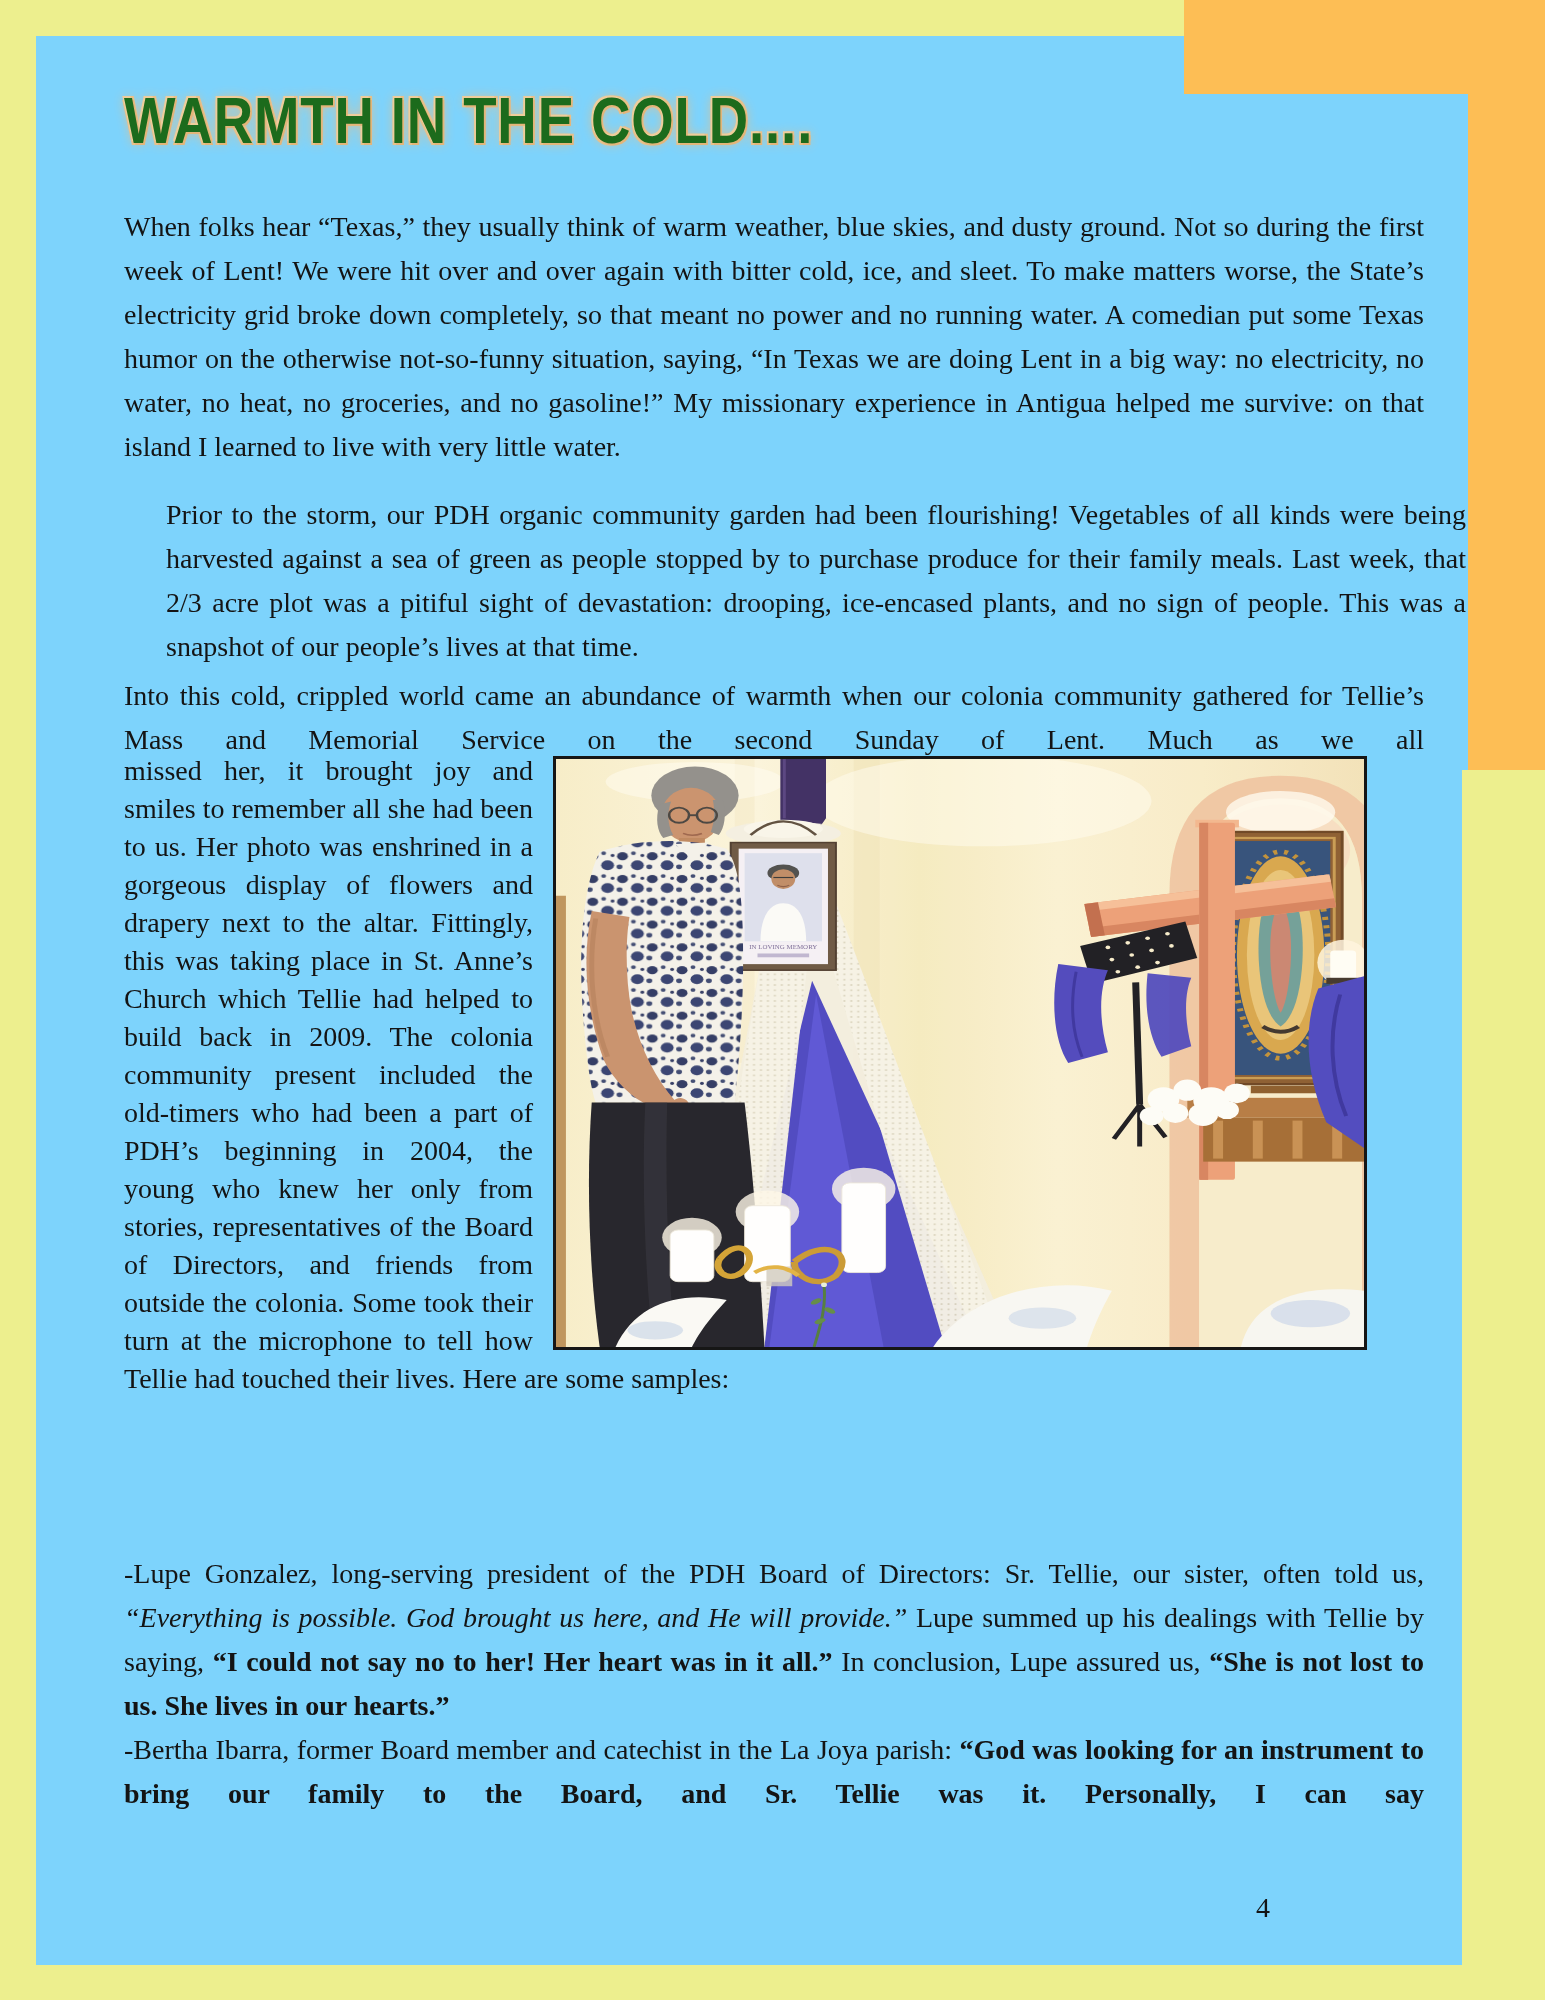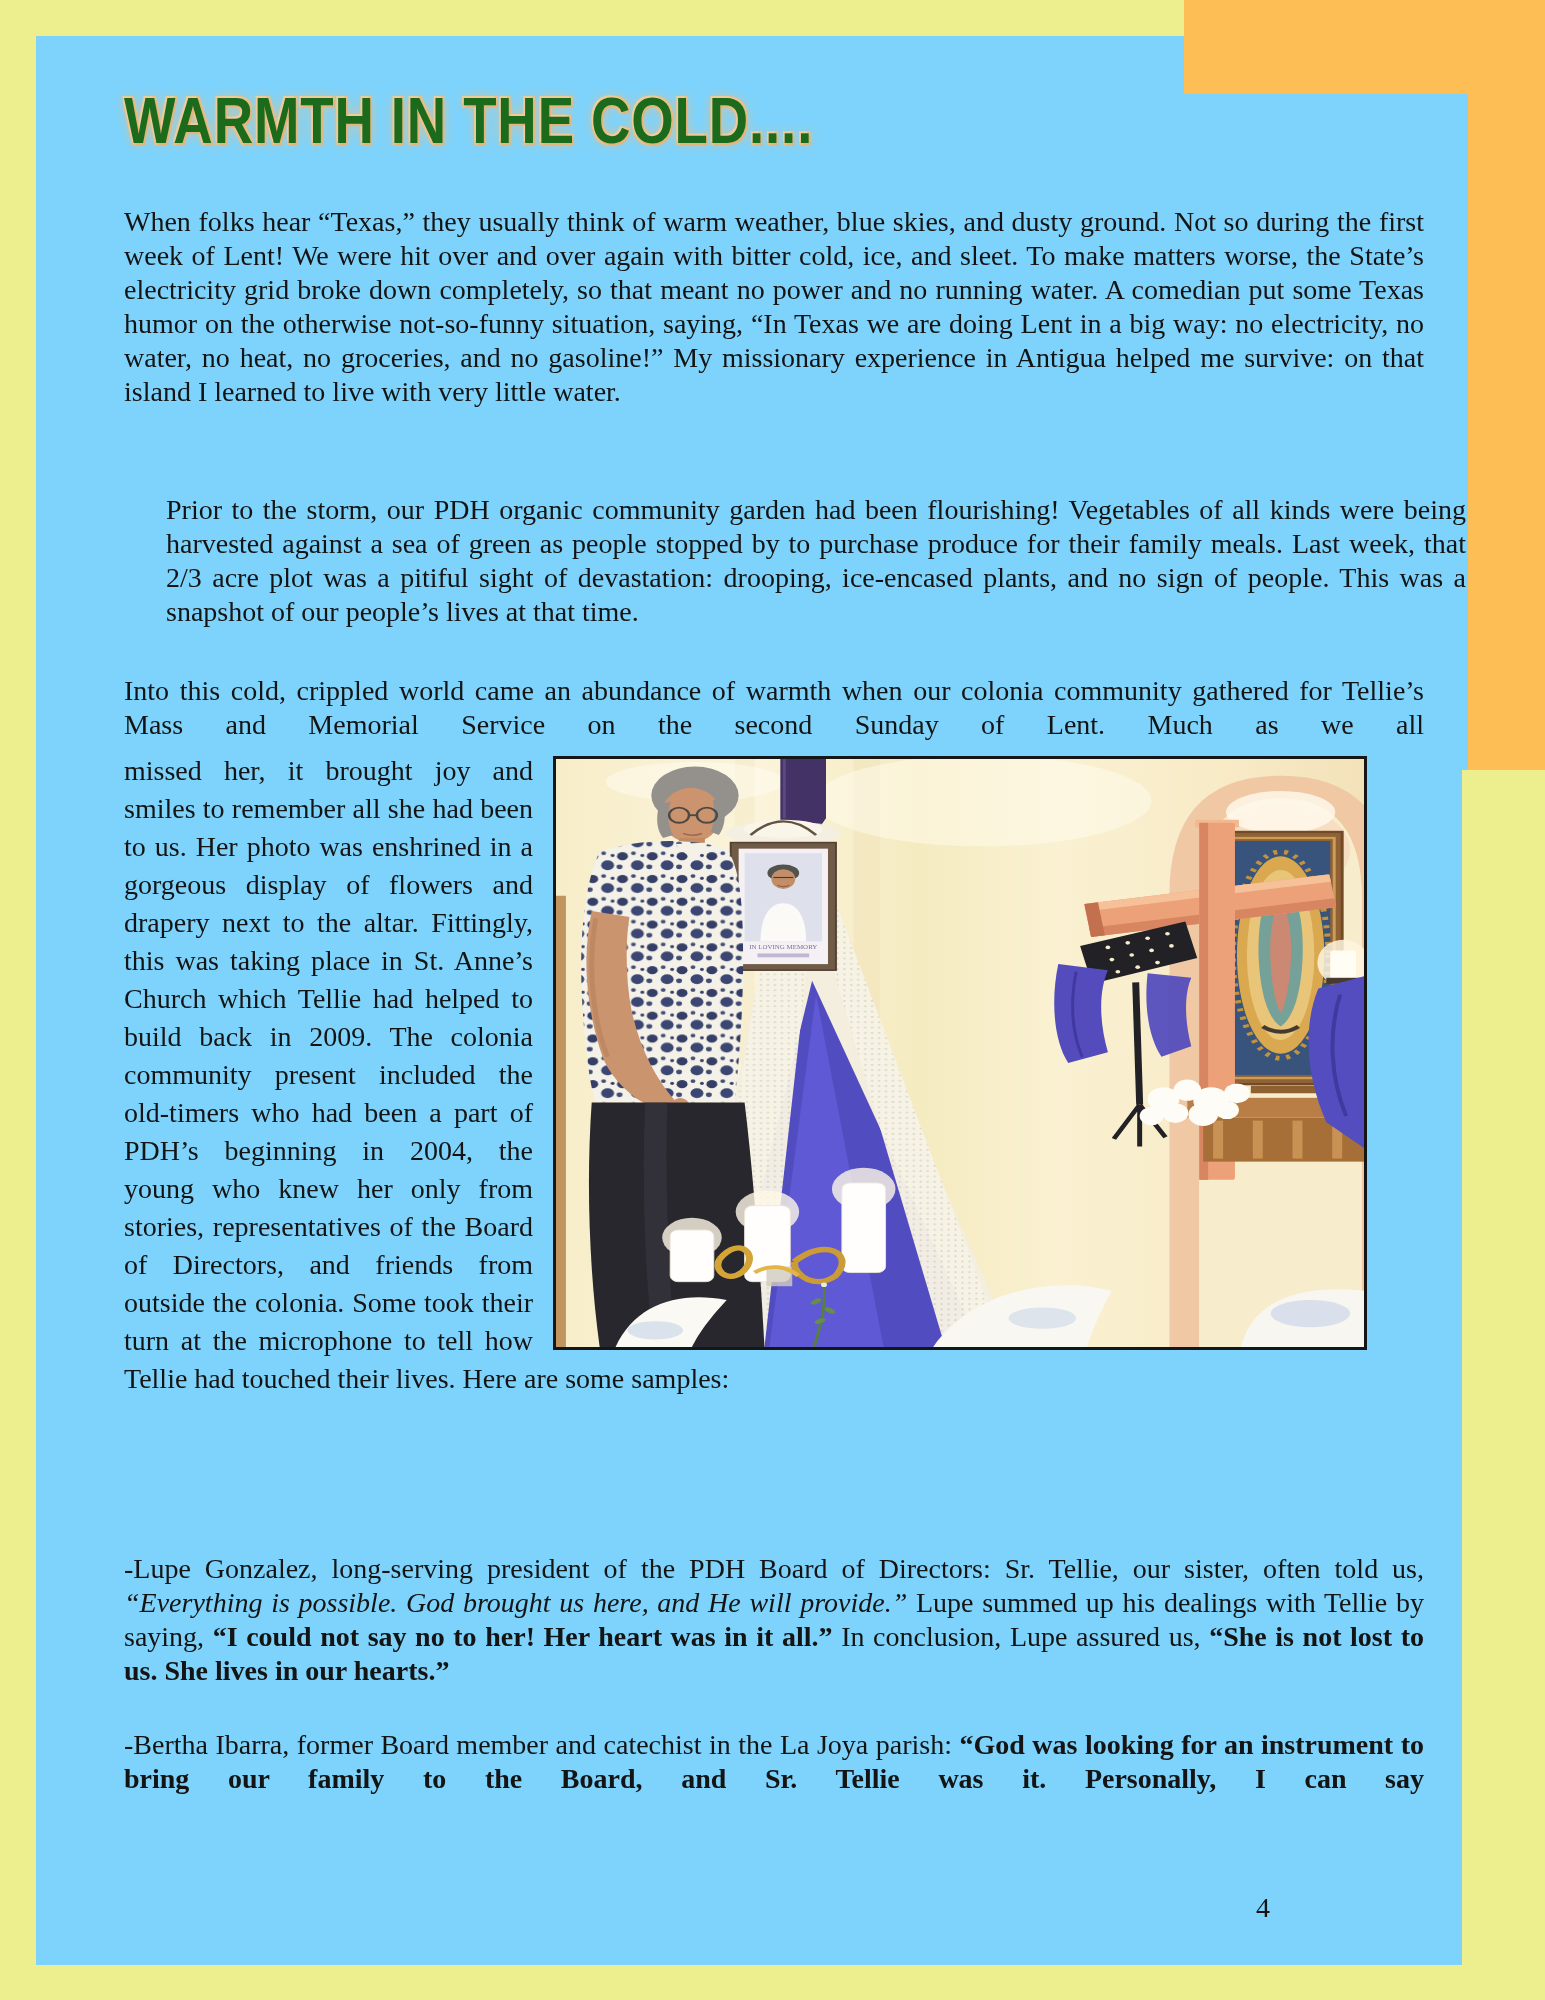--- a/index.html
+++ b/index.html
@@ -12,21 +12,21 @@
   .strip-right-yellow{left:1462px;top:770px;width:83px;height:1195px;background:var(--border-yellow,#EDEF8E);}
   .corner-orange{position:absolute;left:1184px;top:0;width:361px;height:94px;background:var(--corner-orange,#FDBE55);}
   .strip-right-orange{left:1468px;top:94px;width:77px;height:676px;background:var(--corner-orange,#FDBE55);}
 
   .title{position:absolute;left:124px;top:88px;margin:0;white-space:nowrap;
          font-family:"Liberation Sans", sans-serif;font-weight:800;font-size:62px;line-height:62px;
          color:var(--title-green,#1C6B1C);
          transform:scale(0.88,1.06);transform-origin:left top;letter-spacing:1px;
          text-shadow:2px 2px 0 #E3B57A,-2px -2px 0 #EECD9C,-2px 2px 0 #E8C08A,2px -2px 0 #E8C08A,0 0 12px #E8BE85;}
 
-  .body{position:absolute;left:124px;margin:0;font-size:28px;line-height:34px;
+  .body{position:absolute;left:124px;margin:0;font-size:28px;line-height:44px;
         text-align:justify;color:var(--body-text,#141414);}
   .para1{top:205px;width:1300px;}
   .para2{top:493px;width:1300px;margin-left:42px;}
   .para3-intro{top:674px;width:1300px;text-align-last:justify;}
   .wrap-area{position:absolute;left:124px;top:752px;width:1243px;}
   .wrap-area p{margin:0;font-size:28px;line-height:38px;text-align:justify;}
   .photo-figure{float:right;margin:4px 0 10px 20px;width:814px;height:594px;border:3px solid #161616;
                 box-sizing:border-box;background:#FAF2D2;}
   .photo-figure svg{display:block;width:100%;height:100%;}
   .quote{width:1300px;}

